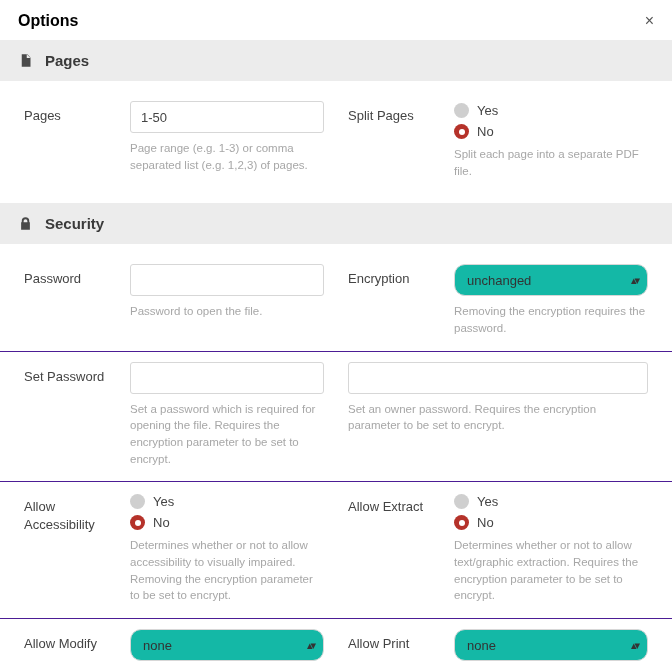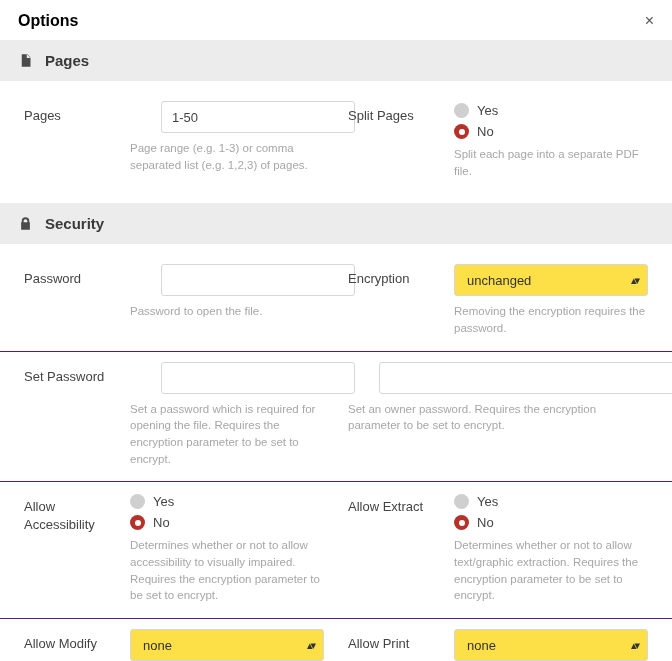--- a/index.html
+++ b/index.html
@@ -11,23 +11,23 @@
 .section-head { background: #ececec; padding: 12px 18px; display: flex; align-items: center; gap: 12px; }
 .section-head .icon { color: #4a4a4a; display: inline-flex; }
 .section-head h2 { font-size: 15px; font-weight: 700; color: #3a3a3a; }
 .section-body { padding: 10px 0; }
 .row { display: flex; padding: 6px 18px 10px; border-bottom: 1px solid #4c1d95; }
 .row:last-child { border-bottom: none; }
 .field { flex: 1; display: flex; gap: 10px; padding: 4px 6px; }
 .field:first-child { padding-right: 18px; }
 .label-col { width: 96px; flex: 0 0 96px; color: #444; padding-top: 6px; font-size: 13px; line-height: 1.35; }
 .ctrl-col { flex: 1; min-width: 0; }
-input[type=text], input[type=password] { width: 100%; padding: 6px 10px; border: 1px solid #d7d7d7; border-radius: 3px; background: #fff; font-size: 13px; color: #444; height: 32px; margin-left: 31px; }
+input[type=text], input[type=password] { width: 100%; padding: 6px 10px; border: 1px solid #d7d7d7; border-radius: 3px; background: #fff; font-size: 13px; color: #444; height: 32px; }
 .select-wrap { position: relative; }
-.select-wrap select { width: 100%; padding: 6px 28px 6px 12px; border: 1px solid #d7d7d7; border-radius: 3px; background: #fde047; font-size: 13px; color: #333; height: 32px; appearance: none; }
+.select-wrap select { width: 100%; padding: 6px 28px 6px 12px; border: 1px solid #d7d7d7; border-radius: 11px; background: #14b8a6; font-size: 13px; color: #333; height: 32px; appearance: none; }
 .select-wrap .caret { position: absolute; right: 10px; top: 50%; transform: translateY(-50%); pointer-events: none; color: #333; font-size: 11px; line-height: 1; letter-spacing: -2px; }
 .hint { color: #a7a7a7; font-size: 11.5px; margin-top: 7px; line-height: 1.45; }
 .radio-group { display: flex; flex-direction: column; gap: 6px; padding-top: 2px; }
 .radio-opt { display: flex; align-items: center; gap: 8px; cursor: pointer; font-size: 13px; color: #444; }
 .radio-dot { width: 15px; height: 15px; border-radius: 50%; display: inline-flex; align-items: center; justify-content: center; }
 .radio-dot.off { background: #cfcfcf; }
 .radio-dot.on { background: #b5322a; }
 .radio-dot.on::after { content: ""; width: 6px; height: 6px; background: #fff; border-radius: 50%; }
 </style>
 </head>
@@ -132,21 +132,21 @@
           <div class="radio-group">
             <label class="radio-opt">
                 <span class="radio-dot off"></span>
                 <span>Yes</span>
               </label>
             <label class="radio-opt">
                 <span class="radio-dot on"></span>
                 <span>No</span>
               </label>
           </div>
-          <div class="hint">Determines whether or not to allow accessibility to visually impaired. Requires the encryption parameter to be set to encrypt.</div>
+          <div class="hint">Determines whether or not to allow accessibility to visually impaired. Removing the encryption parameter to be set to encrypt.</div>
         </div>
       </div>
       <div class="field">
         <div class="label-col">Allow Extract</div>
         <div class="ctrl-col">
           <div class="radio-group">
             <label class="radio-opt">
                 <span class="radio-dot off"></span>
                 <span>Yes</span>
               </label>

